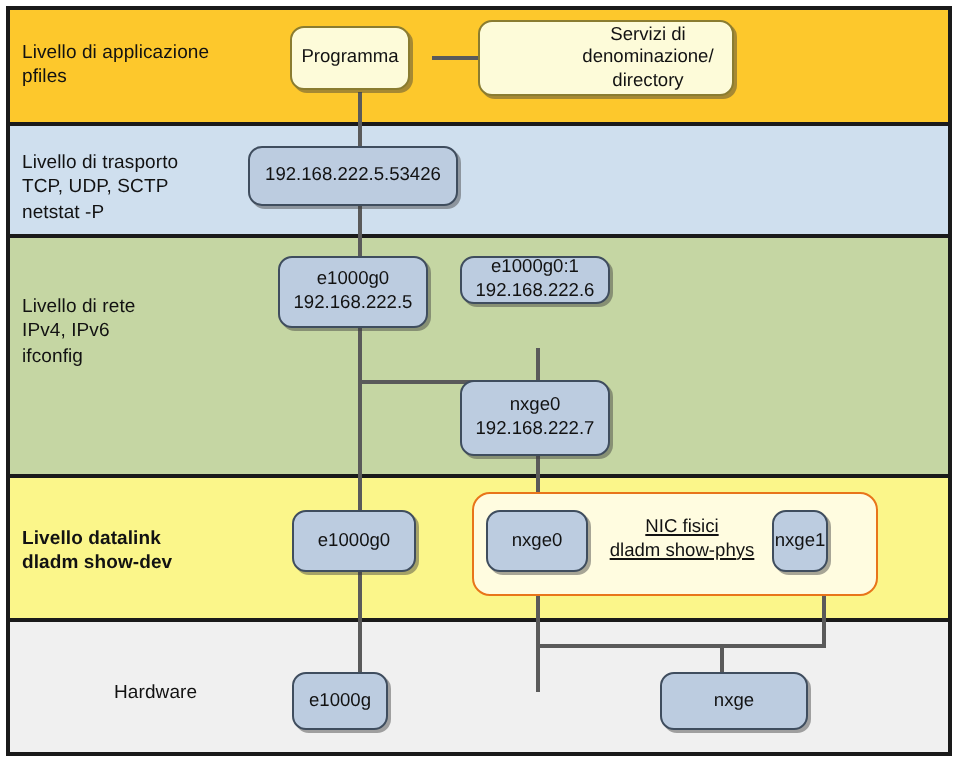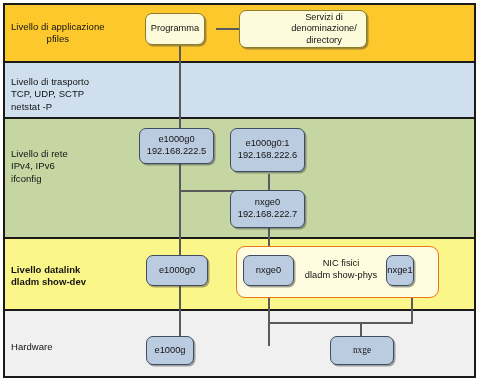--- a/index.html
+++ b/index.html
@@ -42,25 +42,25 @@
 
   .band-label {
     position: absolute;
     left: 11px;
     font-size: 9.5px;
     line-height: 12.4px;
     color: #121212;
     white-space: pre-line;
     letter-spacing: 0.05px;
   }
-  .lbl-app      { top: 21px; text-align: center; }
+  .lbl-app      { top: 21px; }
   .lbl-transport{ top: 76px; }
   .lbl-network  { top: 148px; }
   .lbl-datalink { top: 264px; font-weight: bold; }
-  .lbl-hardware { top: 341px; }
+  .lbl-hardware { top: 341px; margin-left: 46px; }
 
   
   .line {
     position: absolute;
     background: #5a5a5a;
   }
   .line-v { width: 2px; }
   .line-h { height: 2px; }
 
   
@@ -89,20 +89,21 @@
     border: 1.5px solid #e8751a;
     border-radius: 9px;
   }
   .nic-caption {
     position: absolute;
     font-size: 9.3px;
     line-height: 11.6px;
     text-align: center;
     color: #121212;
     white-space: pre-line;
+    text-decoration: underline;
   }
 </style>
 </head>
 <body>
 
 <div id="diagram">
 
   <div class="frame"></div>
 
   <div class="band band-app"></div>
@@ -136,38 +137,39 @@
 ifconfig</div>
   <div class="band-label lbl-datalink">Livello datalink
 dladm show-dev</div>
   <div class="band-label lbl-hardware">Hardware</div>
 
   <div class="box box-cream" style="left:145px; top:13px; width:60px; height:32px;">Programma</div>
 
   <div class="box box-cream" style="left:239px; top:10px; width:128px; height:38px;padding-left:42px;">Servizi di denominazione/
 directory</div>
 
+  <div class="box box-blue" style="left:124px; top:73px; width:105px; height:30px;">192.168.222.5.53426</div>
 
   <div class="box box-blue" style="left:139px; top:128px; width:75px; height:36px;">e1000g0
 192.168.222.5</div>
 
-  <div class="box box-blue" style="left:230px; top:128px; width:75px; height:44px;">e1000g0:1
+  <div class="box box-blue" style="left:230px; top:128px; width:75px; height:24px;">e1000g0:1
 192.168.222.6</div>
 
   <div class="box box-blue" style="left:230px; top:190px; width:75px; height:38px;">nxge0
 192.168.222.7</div>
 
   <div class="box box-blue" style="left:146px; top:255px; width:62px; height:31px;">e1000g0</div>
 
   <div class="nic-group" style="left:236px; top:246px; width:203px; height:52px;"></div>
 
   <div class="box box-blue" style="left:243px; top:255px; width:51px; height:31px;">nxge0</div>
 
   <div class="nic-caption" style="left:297px; top:258px; width:88px;">NIC fisici
 dladm show-phys</div>
 
   <div class="box box-blue" style="left:386px; top:255px; width:28px; height:31px;">nxge1</div>
 
   <div class="box box-blue" style="left:146px; top:336px; width:48px; height:29px;">e1000g</div>
 
-  <div class="box box-blue" style="left:330px; top:336px; width:64px; height:29px;font-family:Liberation Serif, serif;">nxge</div>
+  <div class="box box-blue" style="left:330px; top:336px; width:74px; height:29px;">nxge</div>
 
 </div>
 
 </body></html>

